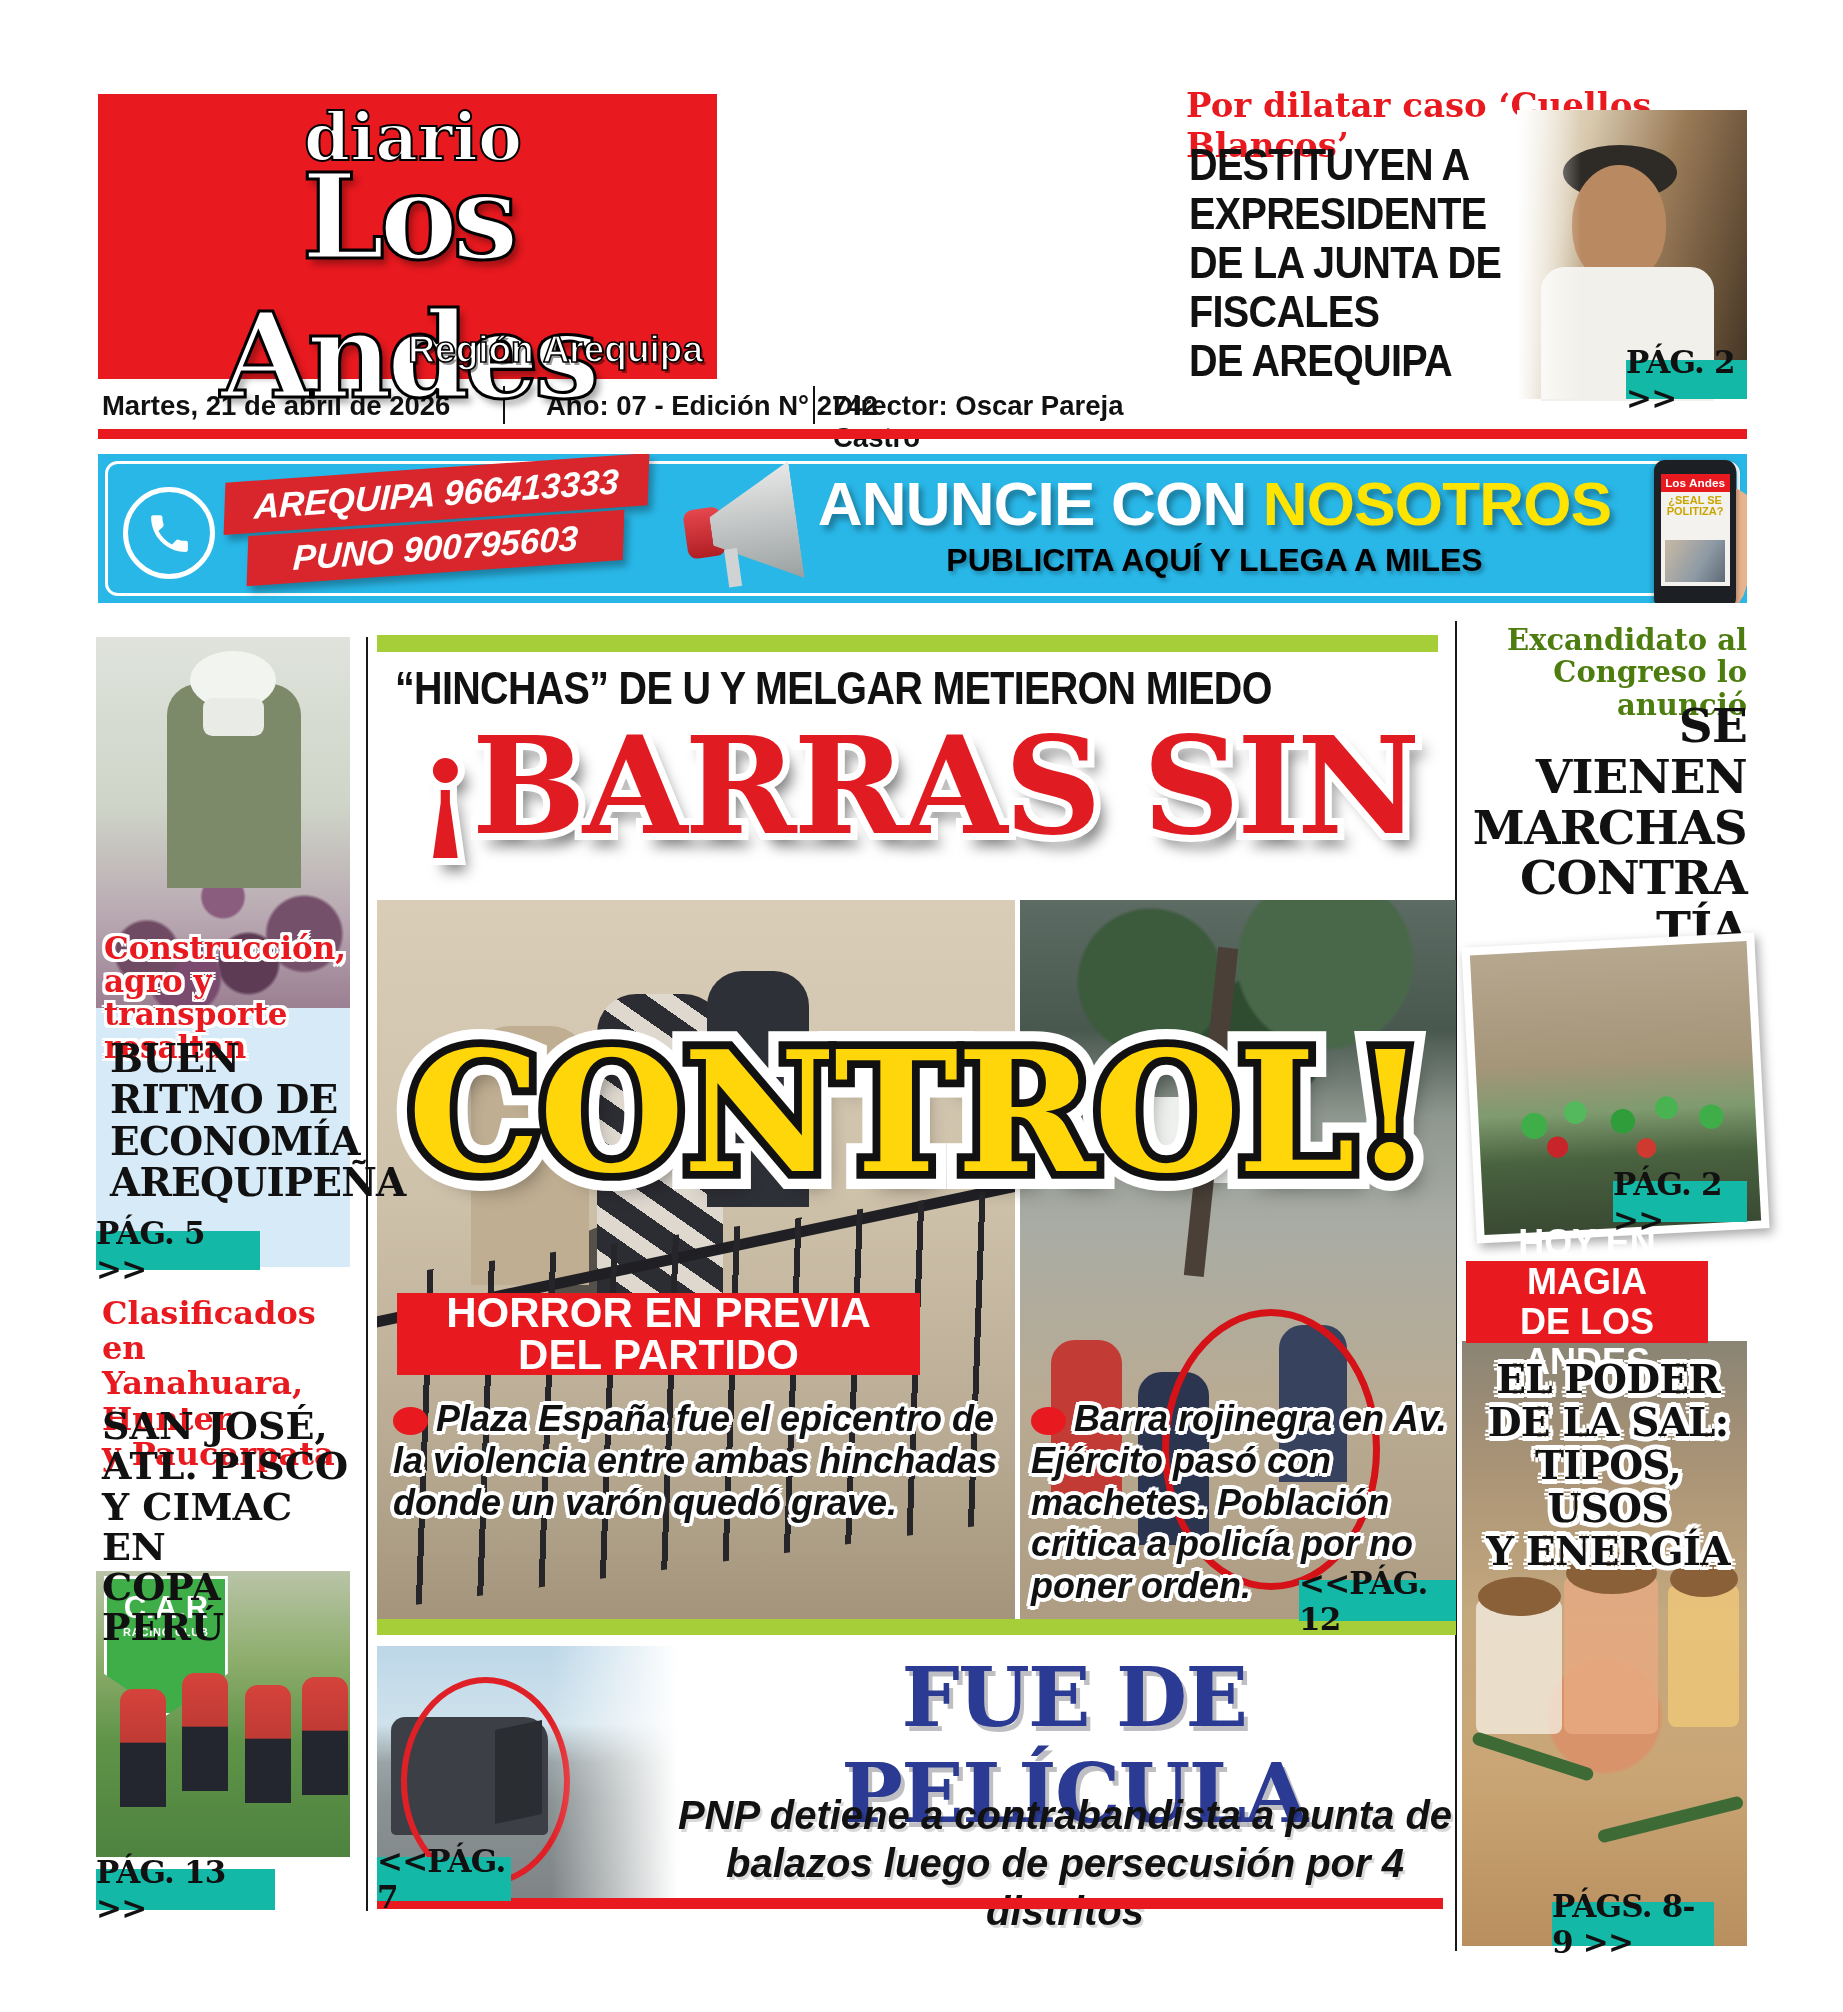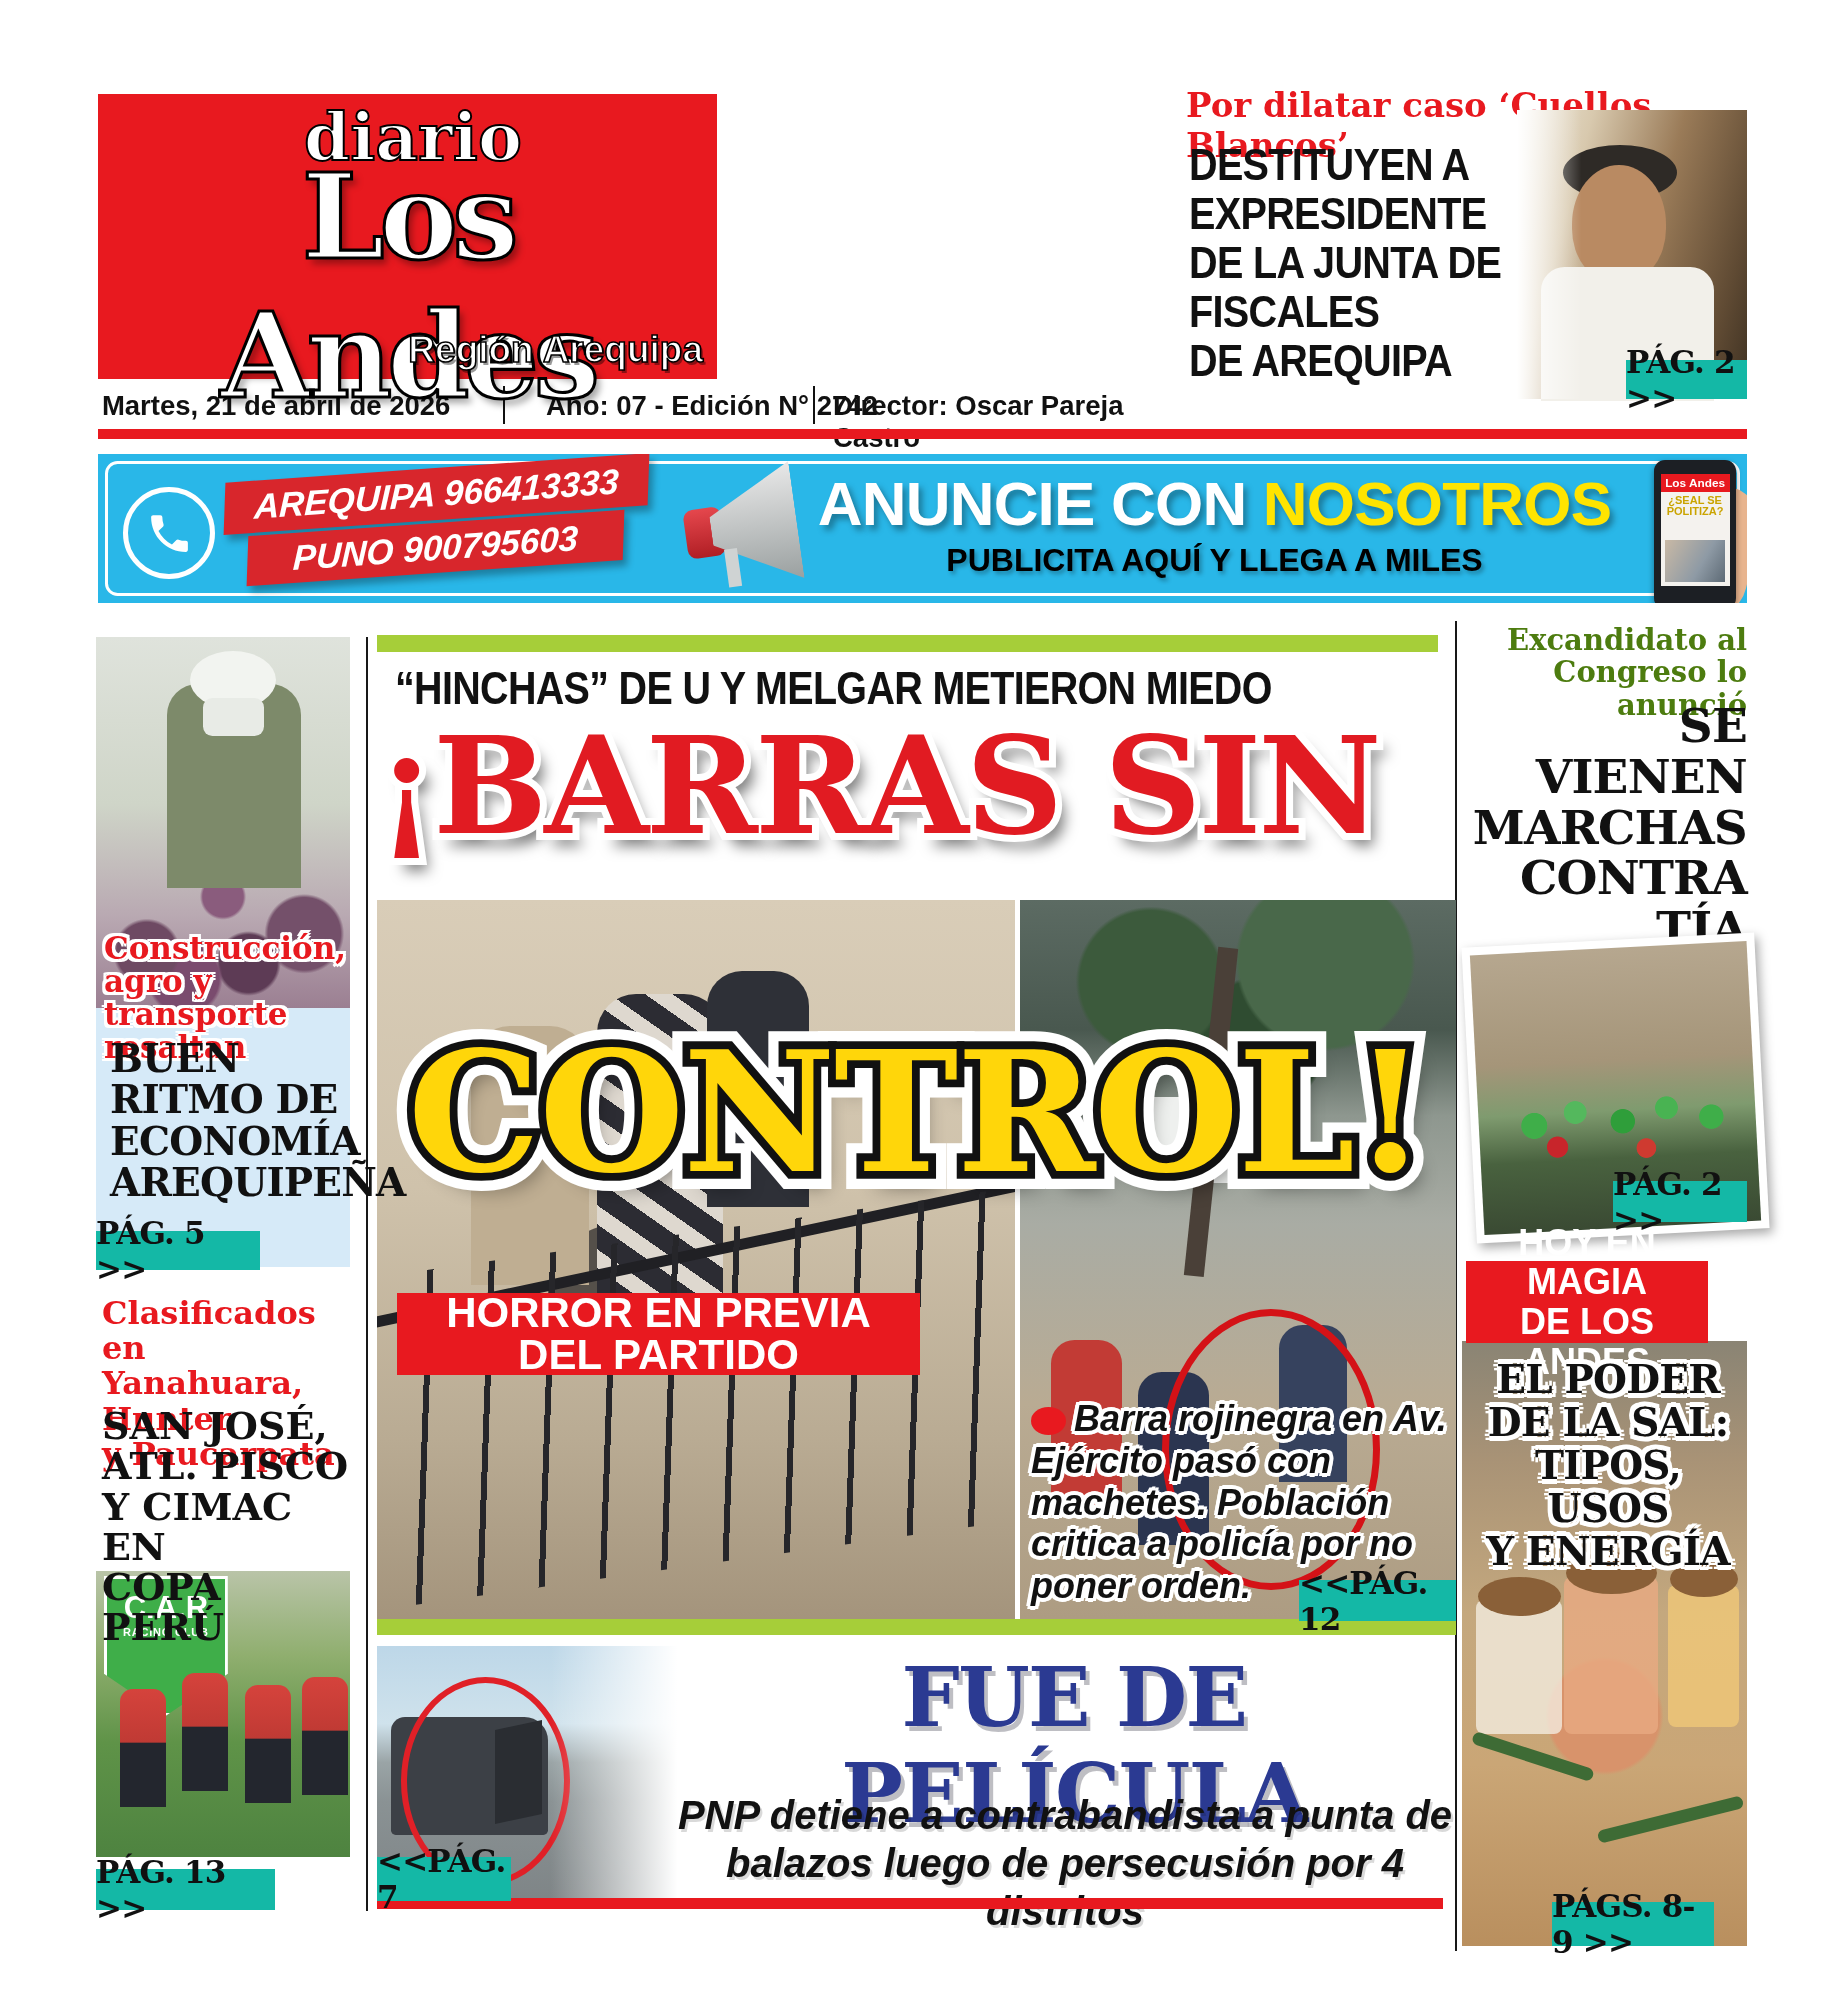--- a/index.html
+++ b/index.html
@@ -112,21 +112,21 @@
   #lc-photo2 .shield .l2{font-size:11px;letter-spacing:0.8px;}
   #lc-photo2 .player{position:absolute;width:46px;height:118px;border-radius:12.6px 12.6px 0 0;
      background:linear-gradient(180deg,#d5433c 0%,#c03a34 45%,#23262e 46%,#23262e 100%);}
   #lc-badge2{left:96px;top:1869px;width:179px;height:41px;}
 
   
   .limebar{background:#a6ce39;}
   #mc-lime1{left:377px;top:635px;width:1061px;height:17.3px;}
   #mc-kicker{left:395px;top:660px;width:1179px;font-weight:bold;font-size:47px;letter-spacing:-0.8px;
      transform:scaleX(.84);transform-origin:0 0;}
-  #mc-barras{left:377px;top:706px;width:1079px;text-align:left;font-weight:bold;font-size:135px;
+  #mc-barras{left:377px;top:706px;width:1079px;text-align:center;font-weight:bold;font-size:135px;
      letter-spacing:-3.1px;z-index:4;}
   .h-barras{position:relative;z-index:0;color:#e11b22;}
   .h-barras::before{content:attr(data-text);position:absolute;inset:0;z-index:-1;color:#e11b22;
      -webkit-text-stroke:14px #fff;text-shadow:9.4px 12.6px 14px rgba(0,0,0,.5);}
   #mc-control{left:377px;top:855px;width:1079px;text-align:center;font-weight:bold;font-size:167px;
      letter-spacing:-1.6px;z-index:4;}
   .h-control{position:relative;z-index:0;color:#ffd60a;}
   .h-control::before{content:attr(data-text);position:absolute;inset:0;z-index:-1;color:#ffd60a;
      -webkit-text-stroke:15.7px #111;}
   .h-control::after{content:attr(data-text);position:absolute;inset:0;z-index:-2;color:#fff;
@@ -332,20 +332,21 @@
     <div class="trunk"></div>
     <div class="p1"></div>
     <div class="p2"></div>
     <div class="p3"></div>
     <div class="ring"></div>
   </div>
   <div class="abs serif h-barras" id="mc-barras" data-text="¡BARRAS SIN">¡BARRAS SIN</div>
   <div class="abs serif h-control" id="mc-control" data-text="CONTROL!">CONTROL!</div>
   <div class="abs pre" id="mc-horror">HORROR EN PREVIA
 DEL PARTIDO</div>
+  <div class="abs caption" id="mc-captionL"><span class="dot"></span><span>Plaza España fue el epicentro de la violencia entre ambas hinchadas donde un varón quedó grave.</span></div>
   <div class="abs caption" id="mc-captionR"><span class="dot"></span><span>Barra rojinegra en Av. Ejército pasó con machetes. Población critica a policía por no poner orden.</span></div>
   <div class="abs badge" id="mc-badge12">&lt;&lt;PÁG. 12</div>
   <div class="abs limebar" id="mc-lime2"></div>
 
   <div class="abs" id="bs-photo">
     <div class="van"></div>
     <div class="door"></div>
     <div class="ring"></div>
     <div class="fade"></div>
   </div>

